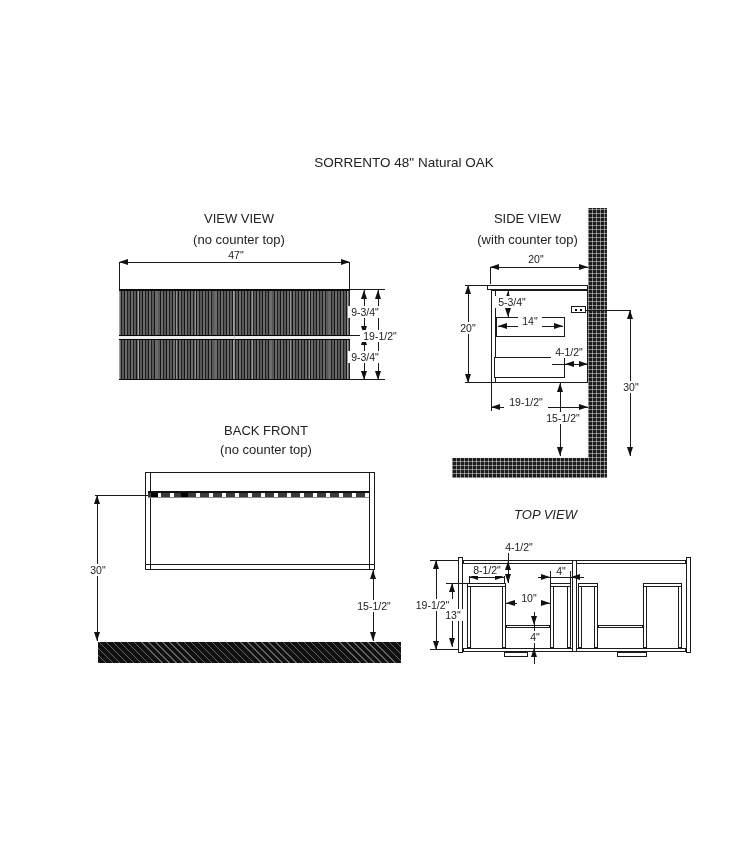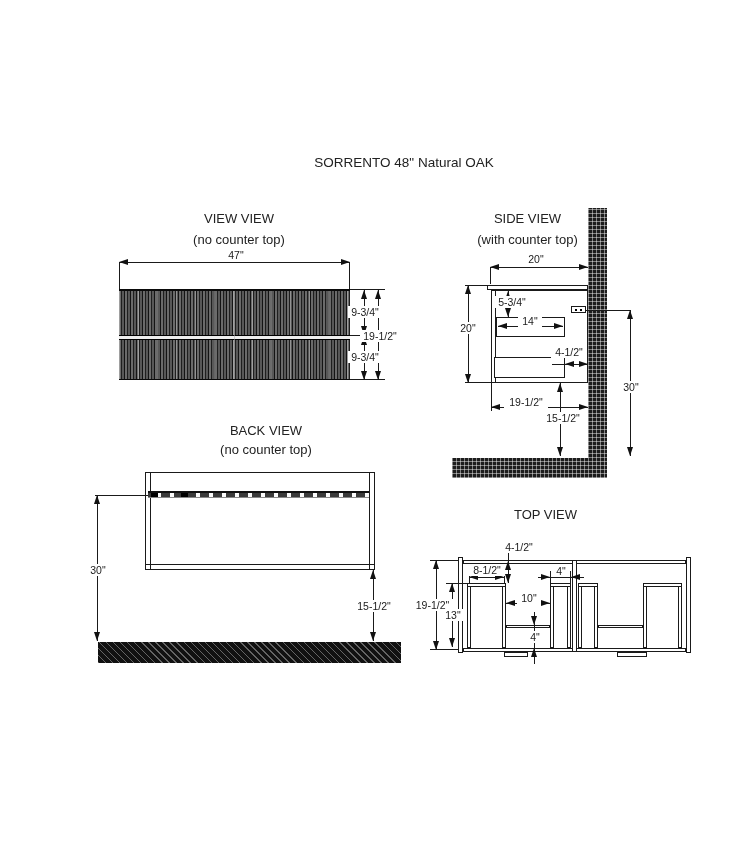--- a/index.html
+++ b/index.html
@@ -128,21 +128,21 @@
     <div class="ar right" style="left:579px;top:403.5px;"></div>
     <div class="dl" style="left:504px;top:396px;width:44px;">19-1/2"</div>
 
     <div class="vl" style="left:560px;top:383px;height:73px;"></div>
     <div class="ar up" style="left:556.5px;top:383px;"></div>
     <div class="ar down" style="left:556.5px;top:447px;"></div>
     <div class="dl" style="left:542px;top:412px;width:42px;">15-1/2"</div>
   </div>
 
   <div>
-    <div class="vt" style="left:166px;top:423px;width:200px;">BACK VIEW</div>
+    <div class="vt" style="left:166px;top:423px;width:200px;">BACK FRONT</div>
     <div class="vt" style="left:166px;top:442px;width:200px;">(no counter top)</div>
 
     <div class="box" style="left:145px;top:472px;width:230px;height:98px;">
       <div style="position:absolute;left:4px;top:0;width:1px;height:100%;background:#1a1a1a;"></div>
       <div style="position:absolute;right:4px;top:0;width:1px;height:100%;background:#1a1a1a;"></div>
       <div style="position:absolute;left:0;bottom:4px;width:100%;height:1px;background:#1a1a1a;"></div>
     </div>
     <div class="rail" style="left:148px;top:491px;width:221px;height:7px;">
       <div style="position:absolute;left:3px;top:0;width:7px;height:4px;background:#000;"></div>
       <div style="position:absolute;left:33px;top:0;width:7px;height:4px;background:#000;"></div>
@@ -156,21 +156,21 @@
 
     <div class="vl" style="left:373px;top:570px;height:71px;"></div>
     <div class="ar up" style="left:369.5px;top:570px;"></div>
     <div class="ar down" style="left:369.5px;top:632px;"></div>
     <div class="dl" style="left:353px;top:600px;width:42px;">15-1/2"</div>
 
     <div class="hatch" style="left:98px;top:642px;width:303px;height:21px;"></div>
   </div>
 
   <div>
-    <div class="vt" style="left:468px;top:507px;width:155px;">TOP VIEW</div>
+    <div class="vt" style="left:468px;top:507px;width:155px;font-style:italic;">TOP VIEW</div>
 
     <div class="tw" style="left:458px;top:557px;width:5px;height:96px;"></div>
     <div class="tw" style="left:686px;top:557px;width:5px;height:96px;"></div>
     <div class="tw" style="left:463px;top:560px;width:223px;height:4px;"></div>
     <div class="tw" style="left:463px;top:648px;width:223px;height:4px;"></div>
     <div class="tw" style="left:572px;top:560px;width:5px;height:92px;"></div>
 
     <div class="tw" style="left:467px;top:583px;width:4px;height:65px;"></div>
     <div class="tw" style="left:502px;top:583px;width:4px;height:65px;"></div>
     <div class="tw" style="left:467px;top:583px;width:39px;height:4px;"></div>

